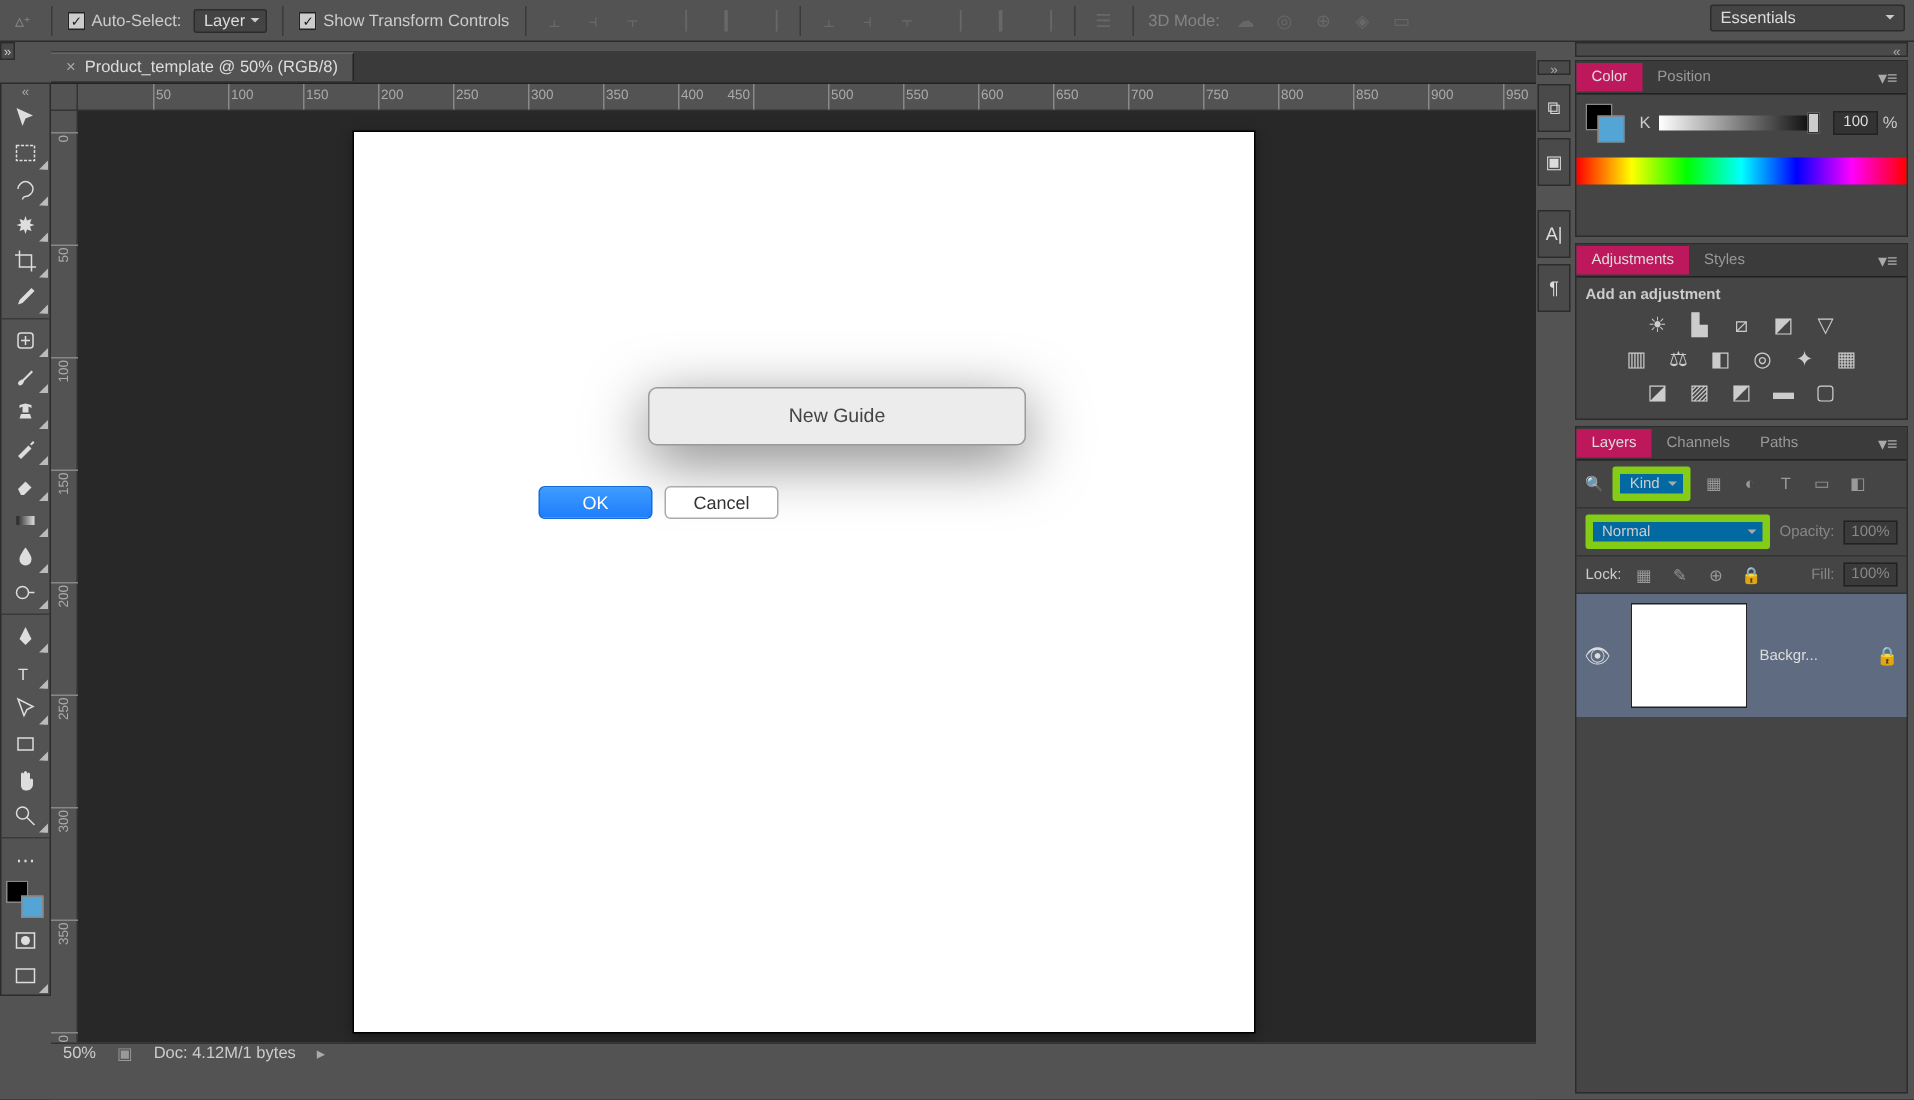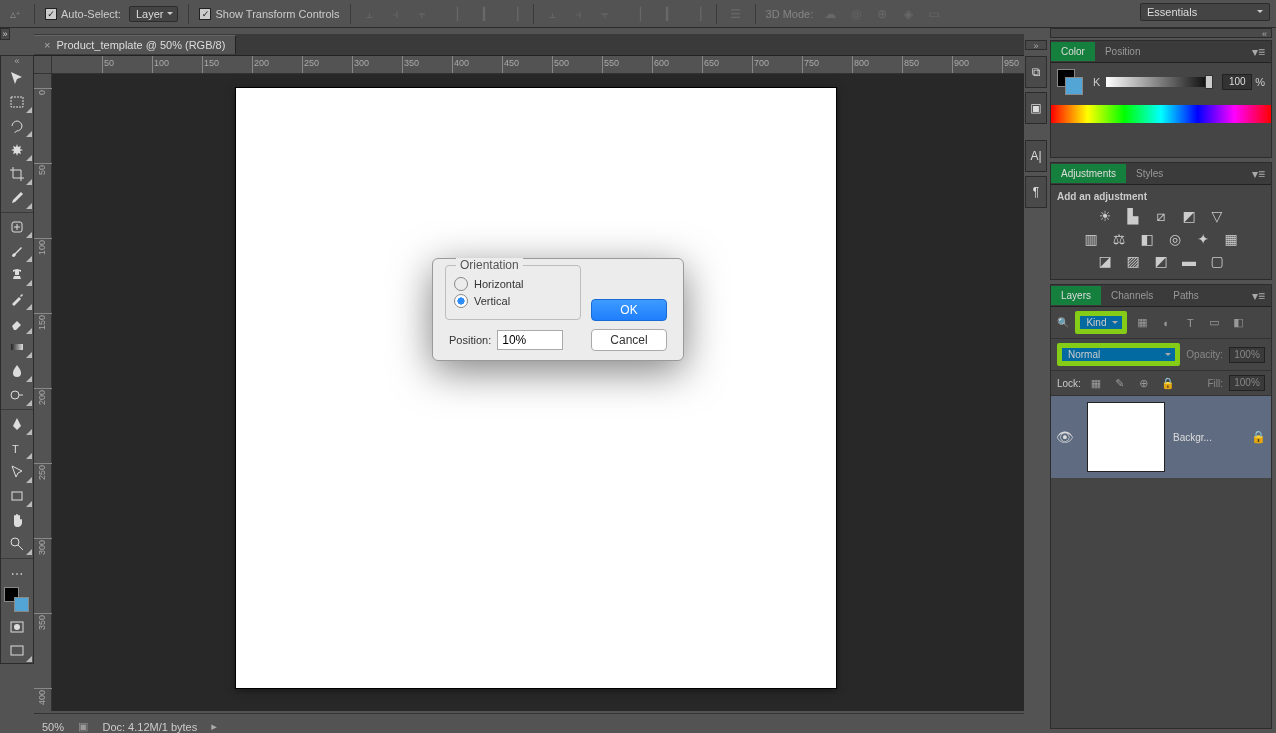--- a/index.html
+++ b/index.html
@@ -32,40 +32,40 @@
 #hruler .tick{position:absolute;top:0;height:18px;border-left:1px solid #888}
 #hruler .tl{position:absolute;top:2px;font-size:9px;color:#aaa}
 #vruler{position:absolute;left:0;top:18px;width:18px;bottom:0;background:#535353;border-right:1px solid #333}
 #vruler .tick{position:absolute;left:0;width:18px;border-top:1px solid #888}
 #vruler .tl{position:absolute;left:3px;font-size:9px;color:#aaa;writing-mode:vertical-rl;transform:rotate(180deg)}
 #rulcorner{position:absolute;left:0;top:0;width:18px;height:18px;background:#535353;border-right:1px solid #333;border-bottom:1px solid #333}
 #canvaswrap{position:absolute;left:18px;top:18px;right:0;bottom:0;background:#282828;overflow:hidden}
 #canvas{position:absolute;left:184px;top:14px;width:600px;height:600px;background:#fff;box-shadow:0 0 0 1px #000,0 2px 8px rgba(0,0,0,.5)}
 
 
-#status{position:absolute;left:0;right:0;bottom:0;height:20px;background:#535353;border-top:1px solid #333;display:flex;align-items:flex-end;padding:0 8px;gap:14px;color:#ccc;font-size:10px}
+#status{position:absolute;left:0;right:0;bottom:0;height:38px;background:#535353;border-top:1px solid #333;display:flex;align-items:flex-start;padding:0 8px;gap:14px;color:#ccc;font-size:10px}
 
 
 #tools{position:absolute;left:0;top:55px;width:34px;background:#535353;border:1px solid #2c2c2c}
 #tools .t{width:32px;height:24px;display:flex;align-items:center;justify-content:center;color:#ddd;position:relative}
 #tools .t.tri:after{content:"";position:absolute;right:1px;bottom:1px;border:3px solid transparent;border-right-color:#bbb;border-bottom-color:#bbb;width:0;height:0}
 #tools .sep{height:1px;background:#3a3a3a;margin:2px 0}
 #tools svg{width:16px;height:16px}
 #fgbg{position:relative;width:32px;height:30px}
 #fgbg .fg{position:absolute;left:3px;top:2px;width:15px;height:15px;background:#000;border:1px solid #888}
 #fgbg .bg{position:absolute;left:13px;top:12px;width:15px;height:15px;background:#53a5d6;border:1px solid #888}
 
 
 #iconstrip{position:absolute;right:229px;top:40px;width:22px}
 #iconstrip .ic{width:22px;height:32px;background:#4a4a4a;border:1px solid #2c2c2c;display:flex;align-items:center;justify-content:center;margin-bottom:4px;color:#ddd;font-size:12px}
 
 .pgroup{position:absolute;right:4px;width:222px;background:#454545;border:1px solid #2c2c2c}
 .ptabs{height:22px;background:#3b3b3b;display:flex;align-items:center;border-bottom:1px solid #222}
 .ptabs .pt{padding:4px 10px;color:#999;font-size:10px}
-.ptabs .pt.active{background:#15803d;color:#ddd}
+.ptabs .pt.active{background:#be185d;color:#ddd}
 .ptabs .mnu{margin-left:auto;padding:0 6px;color:#aaa;font-size:12px}
 .pbody{padding:6px;color:#ccc}
 
 
 #colorpanel{top:40px;height:118px}
 #colorpanel .swatch{width:28px;height:26px;position:relative;margin-right:8px}
 #colorpanel .swatch .fg{position:absolute;left:0;top:0;width:18px;height:18px;background:#000;border:1px solid #888}
 #colorpanel .swatch .bg{position:absolute;left:8px;top:8px;width:18px;height:18px;background:#53a5d6;border:1px solid #888}
 #colorpanel .sld{flex:1;height:10px;background:linear-gradient(90deg,#fff,#000);position:relative;margin:0 6px}
 #colorpanel .sld .knob{position:absolute;right:0;top:-2px;width:8px;height:14px;background:#ccc;border:1px solid #333}
@@ -94,21 +94,21 @@
 
 #dialog{position:absolute;left:432px;top:258px;width:252px;background:#ececec;border:1px solid #9a9a9a;border-radius:6px;box-shadow:0 10px 40px rgba(0,0,0,.5);color:#333;padding:6px}
 #dialog .title{text-align:center;padding:4px 0 6px 0;font-size:13px;color:#444}
 #dialog .frame{border:1px solid #bdbdbd;border-radius:4px;padding:8px;margin:0 6px;position:relative}
 #dialog .frame .flabel{position:absolute;top:-8px;left:10px;background:#ececec;padding:0 4px;font-size:12px;color:#555}
 #dialog .radio{display:flex;align-items:center;gap:6px;margin:3px 0;font-size:13px;color:#333}
 #dialog .radio .rb{width:14px;height:14px;border:1px solid #888;border-radius:50%;display:flex;align-items:center;justify-content:center}
 #dialog .radio .rb.on{background:radial-gradient(circle,#2a8cff 40%,#fff 45%)}
 #dialog .posrow{display:flex;align-items:center;gap:6px;padding:10px 10px 4px 10px;font-size:12px}
 #dialog .posrow input{width:66px;height:20px;border:1px solid #aaa;background:#fff;padding:0 4px;font-size:12px}
-#dialog .btns{position:absolute;right:10px;top:34px;display:flex;flex-direction:column;gap:8px}
+#dialog .btns{position:absolute;right:10px;top:34px;display:flex;flex-direction:row;gap:8px}
 #dialog .btn{width:76px;height:22px;border:1px solid #aaa;border-radius:4px;background:#fff;color:#333;font-size:12px;text-align:center;line-height:20px}
 #dialog .btn.primary{background:linear-gradient(#3e9bff,#1f7efc);color:#fff;border-color:#166bd4}
 </style>
 </head>
 <body>
 
 <div id="optbar">
  <span class="aicn">▵<sub style="font-size:7px">+</sub></span>
  <span class="sep"></span>
  <span class="rowflex">
@@ -303,21 +303,21 @@
         <div class="tl" style="left: 202px;">200</div>
         <div class="tick" style="left: 250px;"></div>
         <div class="tl" style="left: 252px;">250</div>
         <div class="tick" style="left: 300px;"></div>
         <div class="tl" style="left: 302px;">300</div>
         <div class="tick" style="left: 350px;"></div>
         <div class="tl" style="left: 352px;">350</div>
         <div class="tick" style="left: 400px;"></div>
         <div class="tl" style="left: 402px;">400</div>
         <div class="tick" style="left: 450px;"></div>
-        <div class="tl" style="left: 452px; text-align: right;">450</div>
+        <div class="tl" style="left: 433px; text-align: right;">450</div>
         <div class="tick" style="left: 500px;"></div>
         <div class="tl" style="left: 502px;">500</div>
         <div class="tick" style="left: 550px;"></div>
         <div class="tl" style="left: 552px;">550</div>
         <div class="tick" style="left: 600px;"></div>
         <div class="tl" style="left: 602px;">600</div>
         <div class="tick" style="left: 650px;"></div>
         <div class="tl" style="left: 652px;">650</div>
         <div class="tick" style="left: 700px;"></div>
         <div class="tl" style="left: 702px;">700</div>
@@ -465,38 +465,22 @@
   <div class="layer">
    <div class="eye">👁</div>
    <div class="thumb"></div>
    <div class="lname">Backgr...</div>
    <div class="lock">🔒</div>
   </div>
  </div>
 </div>
 
 <div id="dialog">
+ <div class="title">New Guide</div>
  <div style="display:flex">
-  <div style="flex:1">
-   <div class="frame">
-    <div class="flabel">Orientation</div>
-    <div class="radio">
-            <span class="rb"></span>
-            <span>Horizontal</span>
-          </div>
-    <div class="radio">
-            <span class="rb on"></span>
-            <span>Vertical</span>
-          </div>
-   </div>
-   <div class="posrow">
-    <span>Position:</span>
-    <input value="10%" style="">
-   </div>
-  </div>
   <div style="width:90px;position:relative">
    <div class="btns">
     <div class="btn primary">OK</div>
     <div class="btn">Cancel</div>
    </div>
   </div>
  </div>
 </div>
 
 </body></html>

